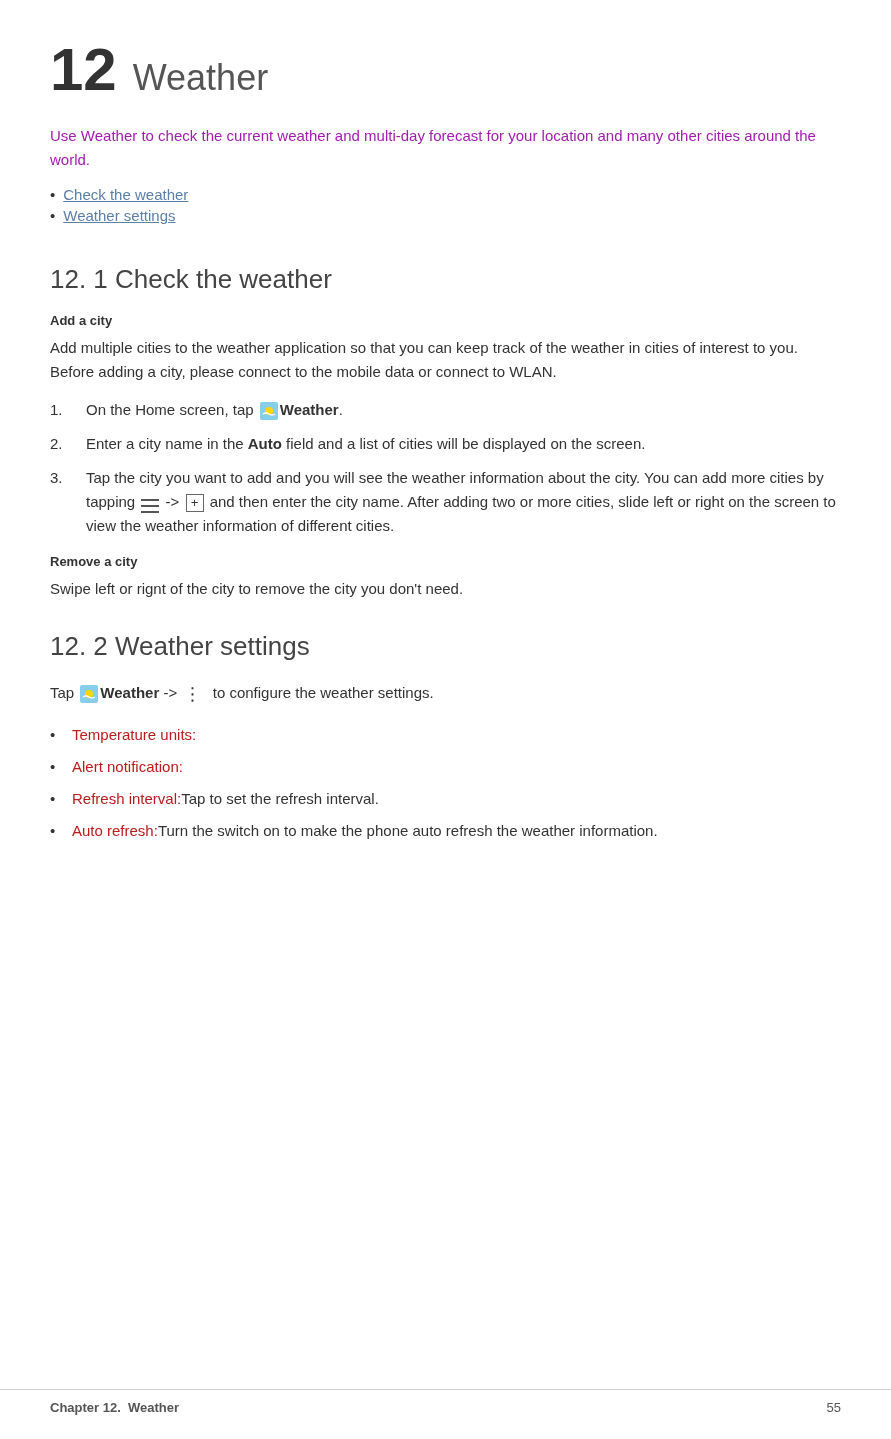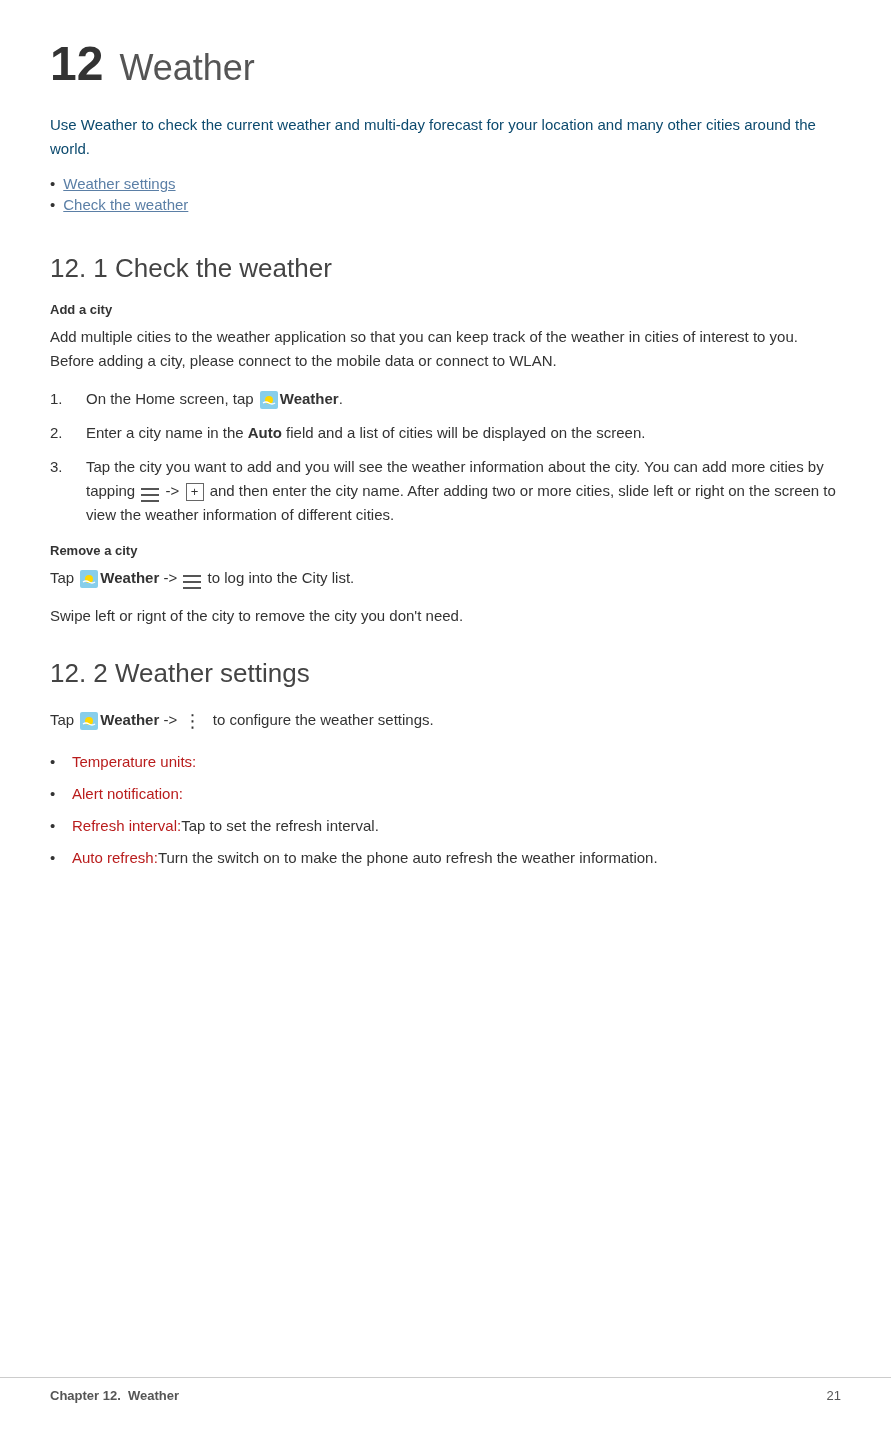--- a/index.html
+++ b/index.html
@@ -23,41 +23,41 @@
       max-width: 891px;
     }
 
     .chapter-header {
       display: flex;
       align-items: baseline;
       margin-bottom: 24px;
     }
 
     .chapter-number {
-      font-size: 48px;
+      font-size: 60px;
       font-weight: bold;
       color: #333333;
       line-height: 1;
       margin-right: 16px;
       font-family: Arial, sans-serif;
       text-align: center;
     }
 
     .chapter-title {
       font-size: 36px;
       font-weight: normal;
       color: #555555;
       font-family: Arial, sans-serif;
     }
 
     .intro-text {
       font-size: 15px;
       line-height: 1.6;
       margin-bottom: 14px;
-      color: #0c4a6e;
+      color: #a21caf;
     }
 
     .toc-list {
       list-style: none;
       margin-bottom: 40px;
     }
 
     .toc-list li {
       display: flex;
       align-items: center;
@@ -197,21 +197,21 @@
     }
 
     .footer {
       position: absolute;
       bottom: 20px;
       left: 0;
       right: 0;
       display: flex;
       justify-content: space-between;
       align-items: center;
-      padding: 16px 50px;
+      padding: 4px 50px;
       font-size: 13px;
       color: #555555;
       border-top: 1px solid #cccccc;
       padding-top: 10px;
     }
 
     .footer-left {
       font-weight: bold;
     }
 
@@ -226,24 +226,24 @@
 
   <div class="chapter-header">
     <span class="chapter-number">12</span>
     <span class="chapter-title">Weather</span>
   </div>
 
   <p class="intro-text">Use Weather to check the current weather and multi-day forecast for your location and many other cities around the world.</p>
 
   <ul class="toc-list">
     <li>
-      <a class="toc-link">Weather settings</a>
+      <a class="toc-link">Check the weather</a>
     </li>
     <li>
-      <a class="toc-link">Check the weather</a>
+      <a class="toc-link">Weather settings</a>
     </li>
   </ul>
 
   <div class="section-divider">
     <h2 class="section-heading">12. 1   Check the weather</h2>
 
     <div>
       <p class="subsection-heading">Add a city</p>
       <p class="body-text">Add multiple cities to the weather application so that you can keep track of the weather in cities of interest to you. Before adding a city, please connect to the mobile data or connect to WLAN.</p>
 
@@ -284,38 +284,20 @@
             <span> -&gt; </span>
             <span class="plus-icon">+</span>
             and then enter the city name. After adding two or more cities, slide left or right on the screen to view the weather information of different cities.
           </span>
         </li>
       </ol>
     </div>
 
     <div>
       <p class="subsection-heading">Remove a city</p>
-      <p class="body-text">
-        Tap 
-        <span class="weather-icon">
-          <svg viewBox="0 0 18 18" xmlns="http://www.w3.org/2000/svg">
-            <rect width="18" height="18" rx="2" fill="#87CEEB"></rect>
-            <circle cx="9" cy="9" r="4" fill="#FFD700"></circle>
-            <path d="M3 12 Q6 10 9 12 Q12 14 15 12" stroke="white" stroke-width="1.5" fill="none"></path>
-          </svg>
-        </span><span class="bold-inline">Weather</span> -&gt;
-        <span class="menu-icon">
-          <svg viewBox="0 0 18 14" width="18" height="14" xmlns="http://www.w3.org/2000/svg">
-            <rect y="0" width="18" height="2" fill="#555"></rect>
-            <rect y="6" width="18" height="2" fill="#555"></rect>
-            <rect y="12" width="18" height="2" fill="#555"></rect>
-          </svg>
-        </span>
-        to log into the City list.
-      </p>
       <p class="body-text">Swipe left or rignt of the city to remove the city you don't need.</p>
     </div>
   </div>
 
   <div class="section-divider">
     <h2 class="section-heading">12. 2   Weather settings</h2>
 
     <p class="body-text">
       Tap 
       <span class="weather-icon">
@@ -345,14 +327,14 @@
           <span> Turn the switch on to make the phone auto refresh the weather information.</span>
       </li>
     </ul>
   </div>
 </div>
 
 <div class="footer">
   <span class="footer-left">
     <span>Chapter 12.</span>&nbsp;&nbsp;<span>Weather</span>
   </span>
-  <span class="footer-right">21</span>
+  <span class="footer-right">55</span>
 </div>
 
 </body></html>

